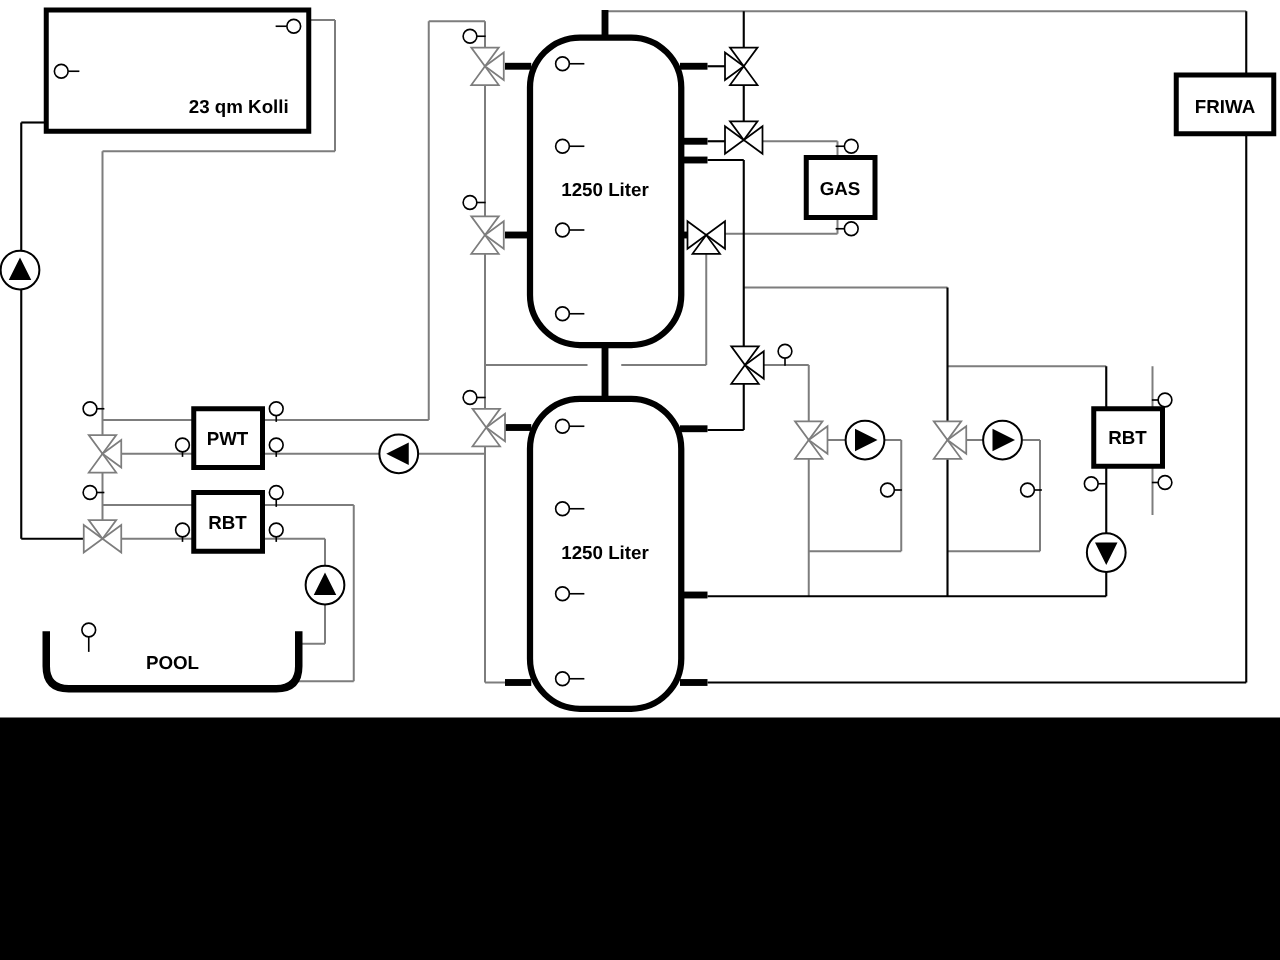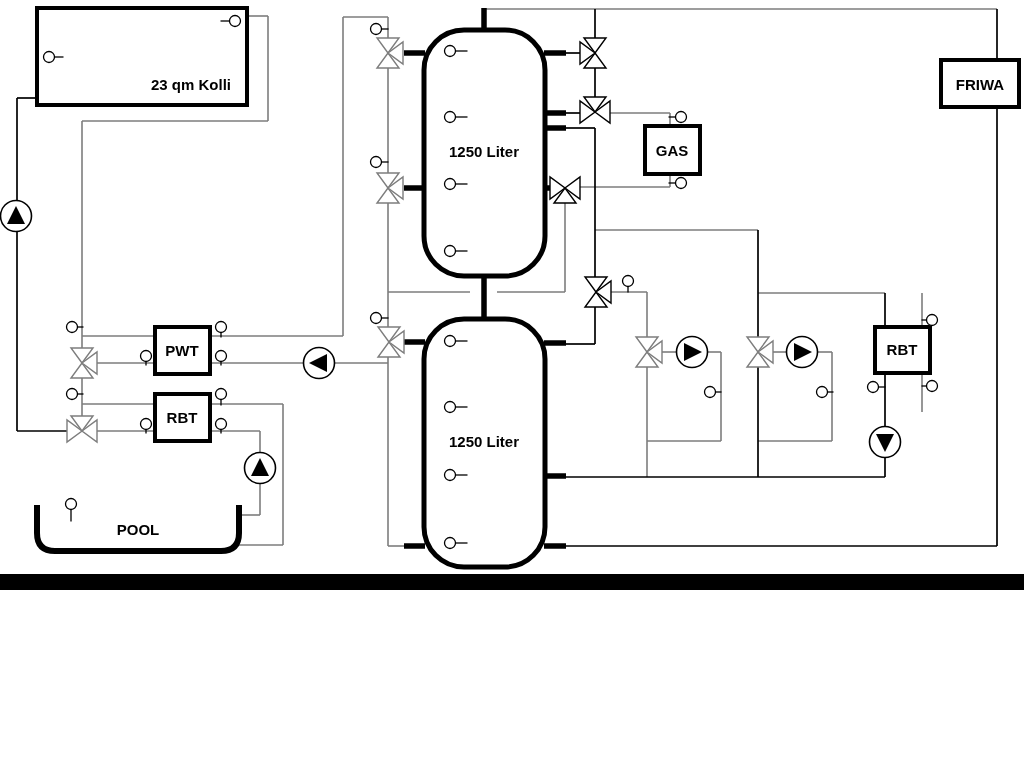--- a/index.html
+++ b/index.html
@@ -1,16 +1,16 @@
 <!DOCTYPE html>
 <html><head>
 <meta charset="utf-8">
 <style>
   html,body{margin:0;padding:0;background:#fff;}
-  .stage{position:relative;width:1024px;height:590px;background:#fff;overflow:hidden;
+  .stage{position:relative;width:1024px;height:768px;background:#fff;overflow:hidden;
          font-family:"Liberation Sans", sans-serif;}
   svg{display:block;}
   svg text{font-family:"Liberation Sans", sans-serif;font-weight:bold;fill:#000;}
 </style>
 </head>
 <body>
 
 <div class="stage">
   <svg id="diagram" width="1024" height="768" viewBox="0 0 1024 768">
       <g stroke="#7d7d7d" stroke-width="1.6" stroke-linecap="butt">

